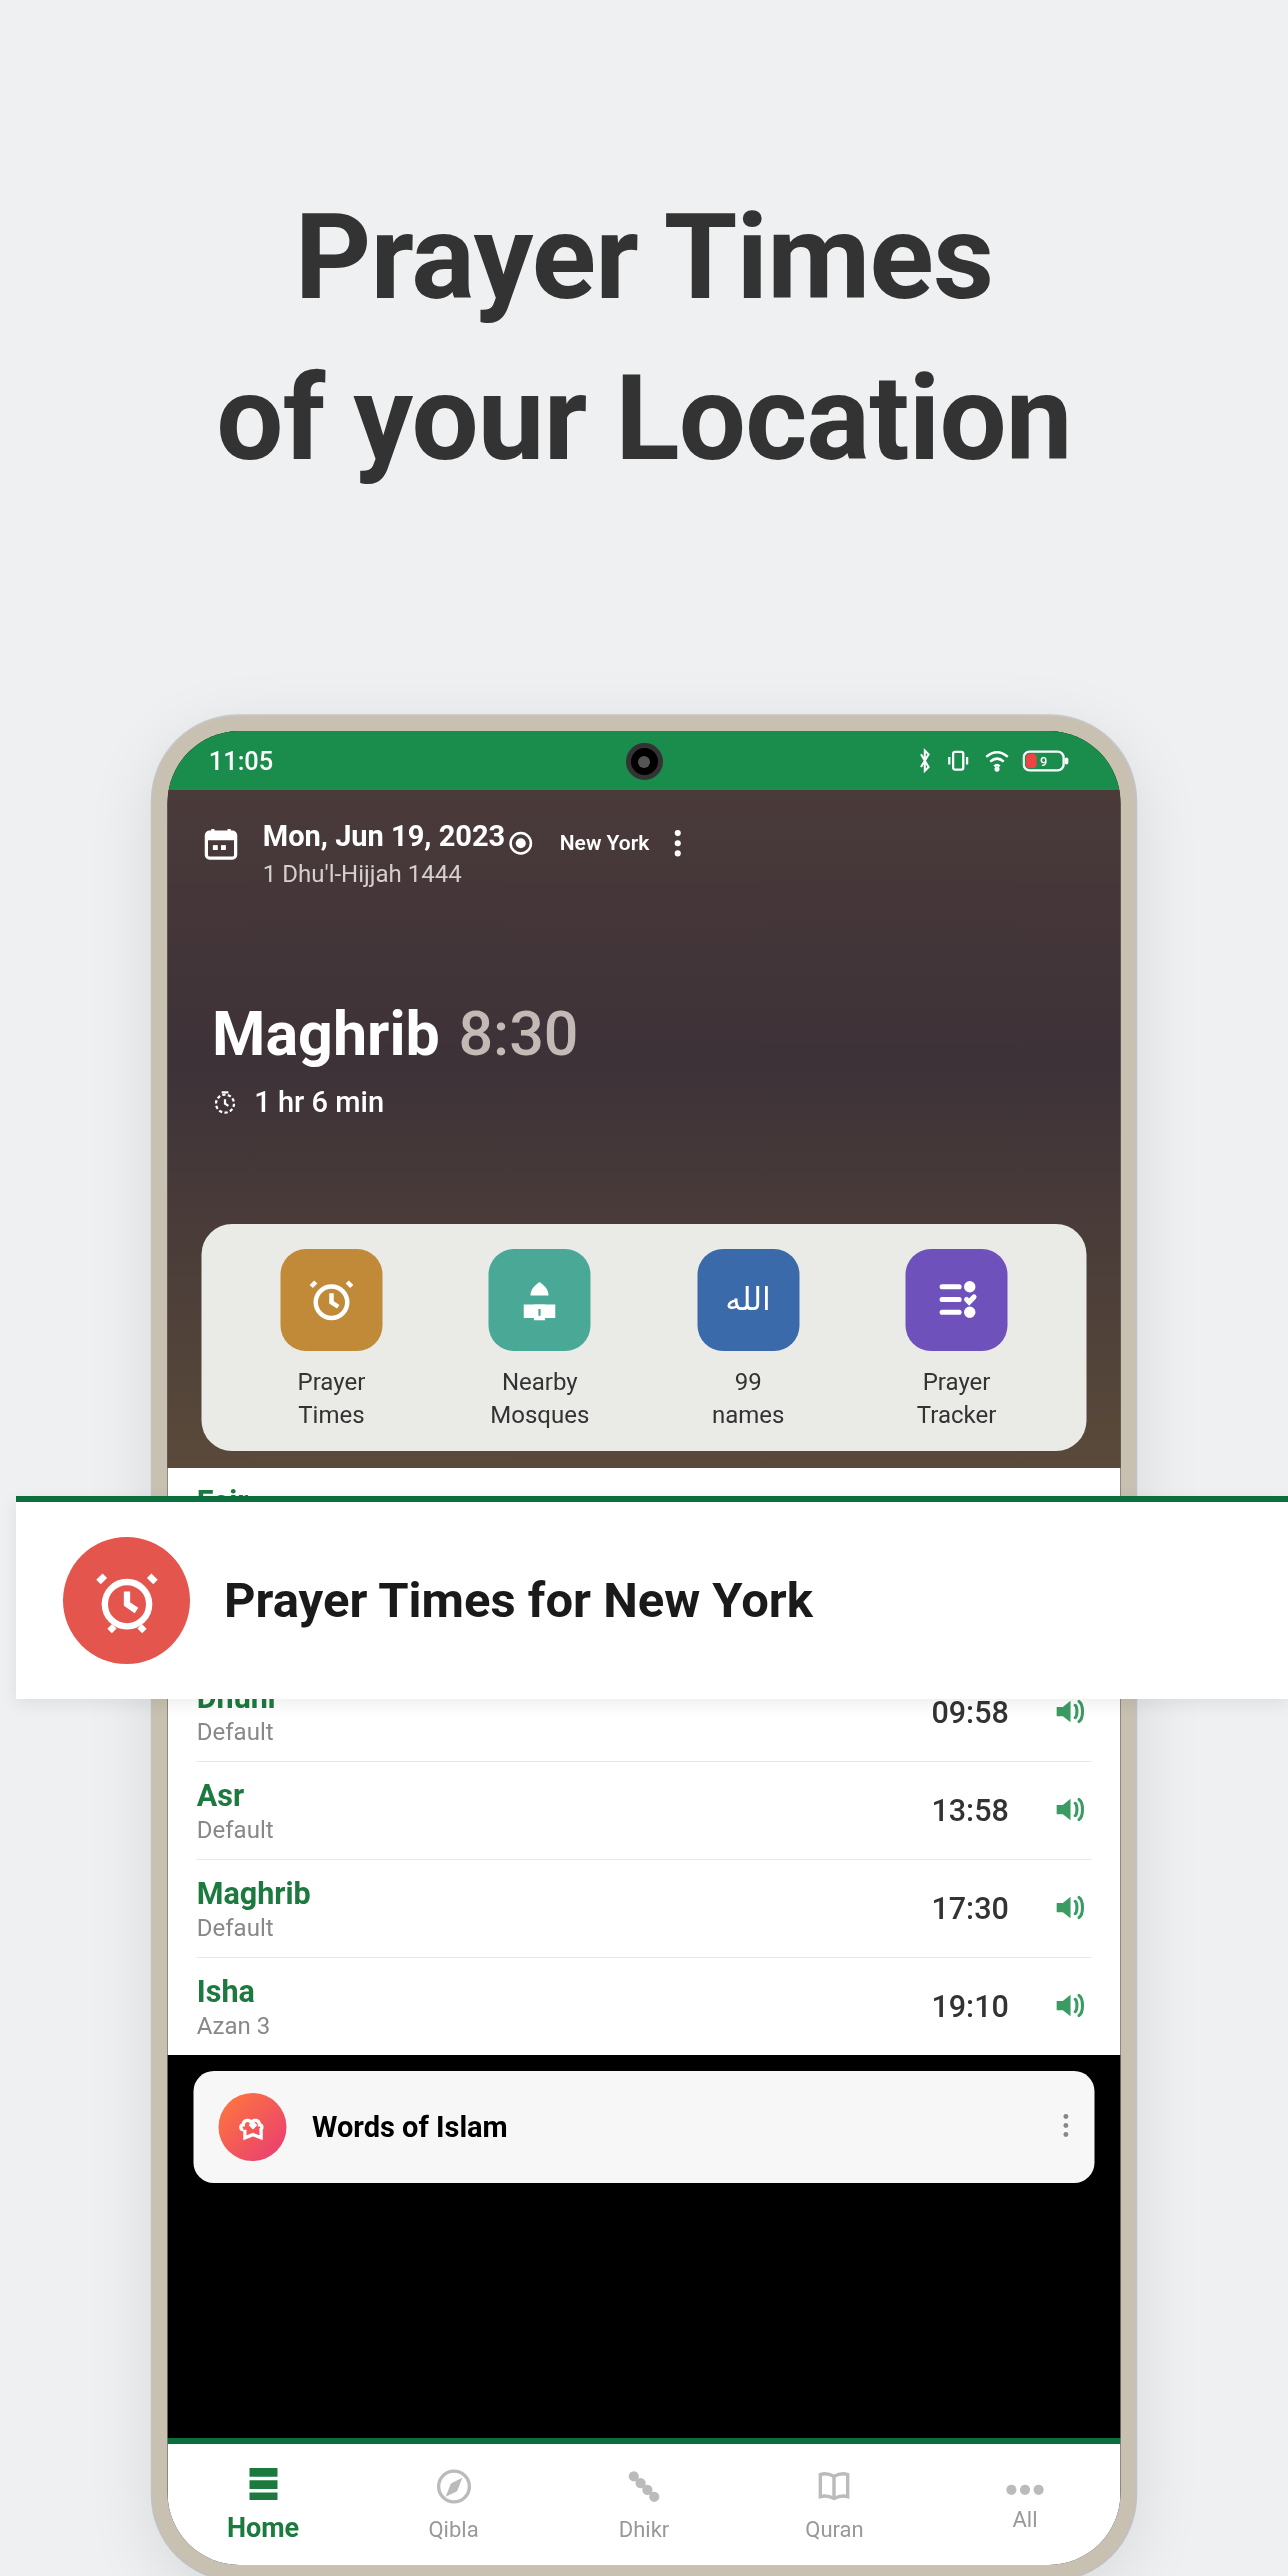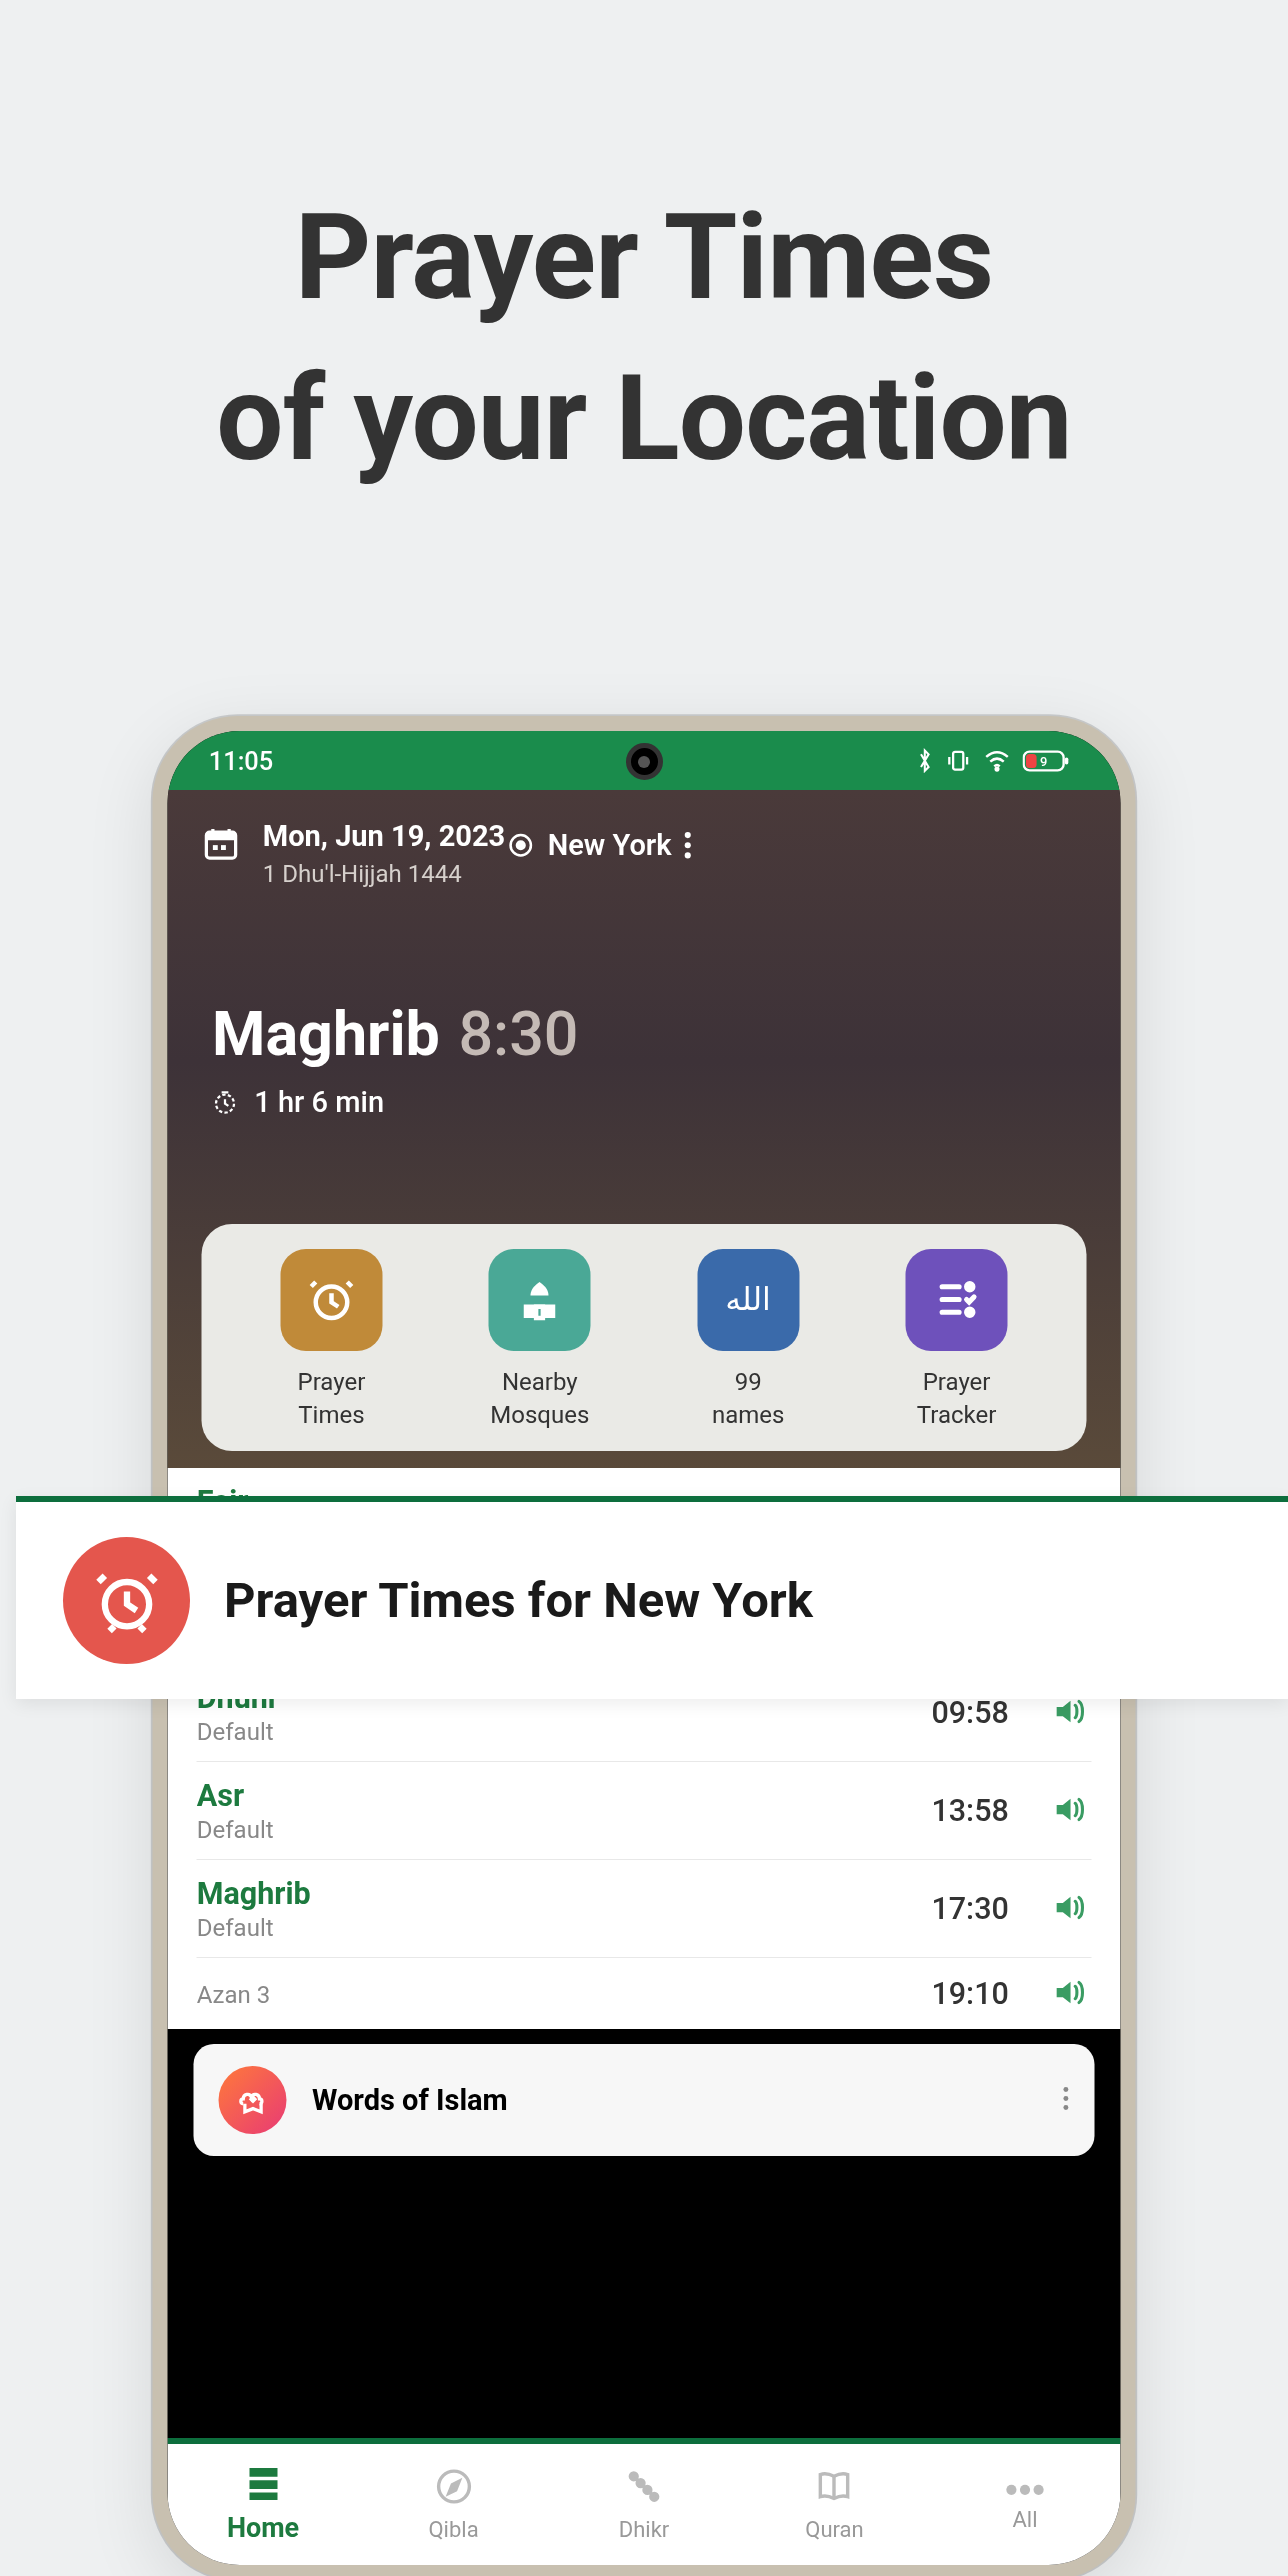--- a/index.html
+++ b/index.html
@@ -61,21 +61,21 @@
   background: linear-gradient(180deg, #4a3a3a 0%, #3d3238 40%, #5a4a3a 100%);
   position: relative;
   color: #fff;
   padding: 29px 34px 0;
 }
 .hero-top { display: flex; justify-content: flex-start; align-items: flex-start; }
 .hero-date-block { display: flex; gap: 22px; align-items: flex-start; }
 .cal-icon { margin-top: 5.1px; }
 .hero-date { font-size: 29px; font-weight: 700; }
 .hero-hijri { font-size: 24px; color: #d6d0cc; margin-top: 6.8px; font-weight: 400; }
-.hero-right { display: flex; align-items: center; gap: 12px; font-size: 29px; font-weight: 600; margin-top: 8.5px; }
+.hero-right { display: flex; align-items: center; gap: 24px; font-size: 21px; font-weight: 600; margin-top: 8.5px; }
 
 .hero-prayer { margin-top: 110px; padding-left: 10.2px; }
 .hero-prayer .name-time { font-size: 61px; font-weight: 700; display: flex; gap: 18.6px; align-items: baseline; }
 .hero-prayer .time-val { color: #c4bab5; font-weight: 500; }
 .hero-countdown { display: flex; align-items: center; gap: 15.3px; font-size: 29px; margin-top: 15.3px; font-weight: 500; }
 
 .quick-card {
   position: absolute;
   bottom: 17px;
   left: 34px;
@@ -353,20 +353,21 @@
             <div class="row-sub">Default</div>
           </div>
           <div class="row-time">17:30</div>
           <span><svg width="37" height="37" viewBox="0 0 24 24" fill="#3a9c63">
               <path d="M4 9v6h4l5 4V5L8 9H4z"></path>
               <path d="M16 8c1.5 1 1.5 7 0 8M18.5 5.5c3 2 3 11 0 13" fill="none" stroke="#3a9c63" stroke-width="2" stroke-linecap="round"></path>
             </svg></span>
         </div>
         <div class="prayer-row">
           <div class="row-left">
+            <div class="row-name">Isha</div>
             <div class="row-sub">Azan 3</div>
           </div>
           <div class="row-time">19:10</div>
           <span><svg width="37" height="37" viewBox="0 0 24 24" fill="#3a9c63">
               <path d="M4 9v6h4l5 4V5L8 9H4z"></path>
               <path d="M16 8c1.5 1 1.5 7 0 8M18.5 5.5c3 2 3 11 0 13" fill="none" stroke="#3a9c63" stroke-width="2" stroke-linecap="round"></path>
             </svg></span>
         </div>
       </div>
 

